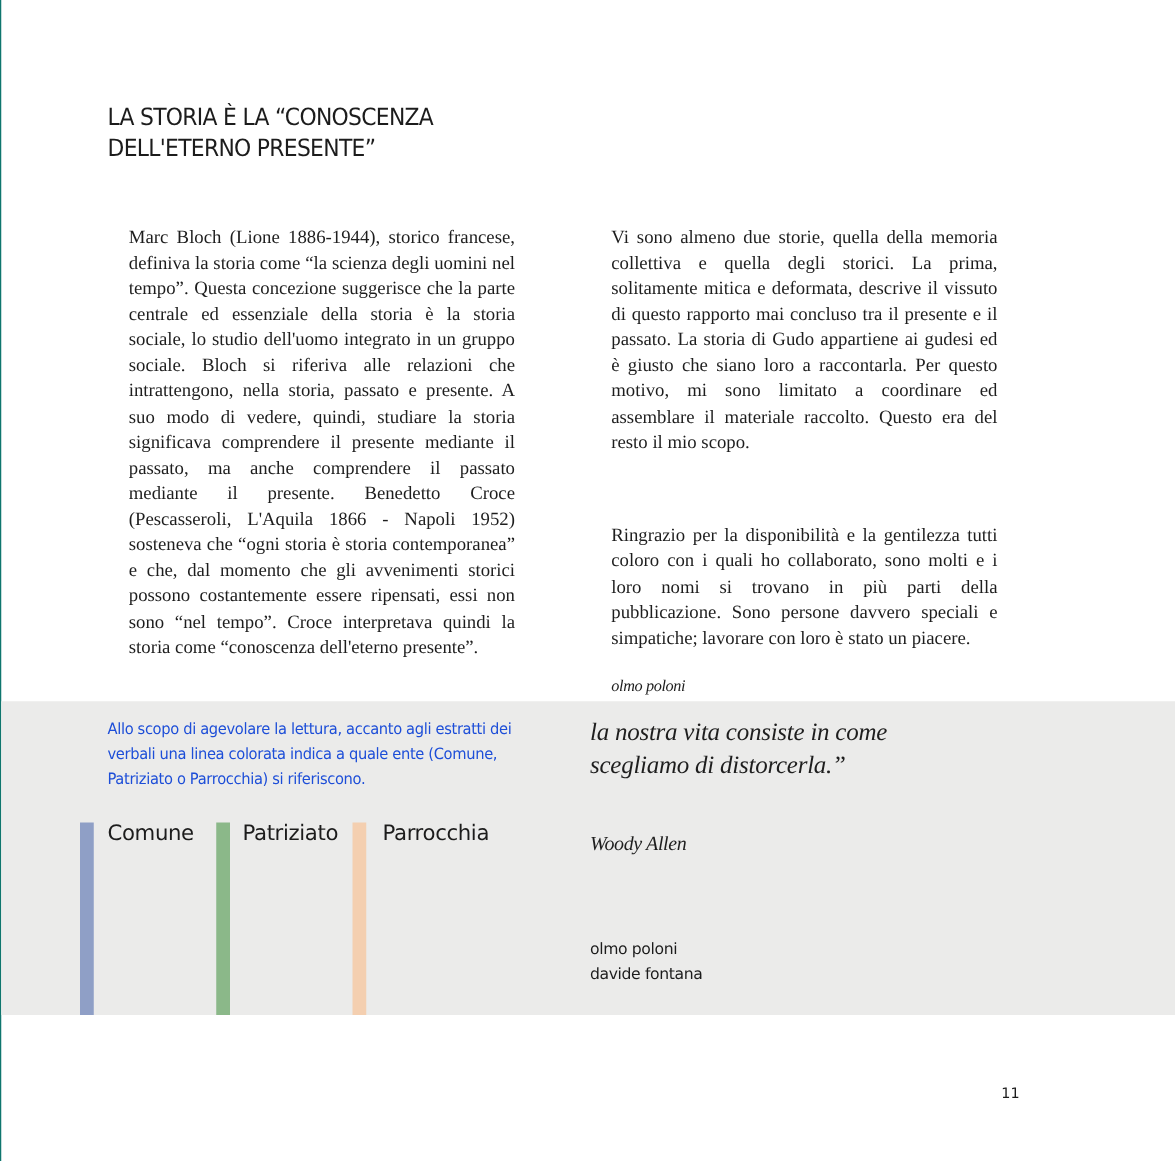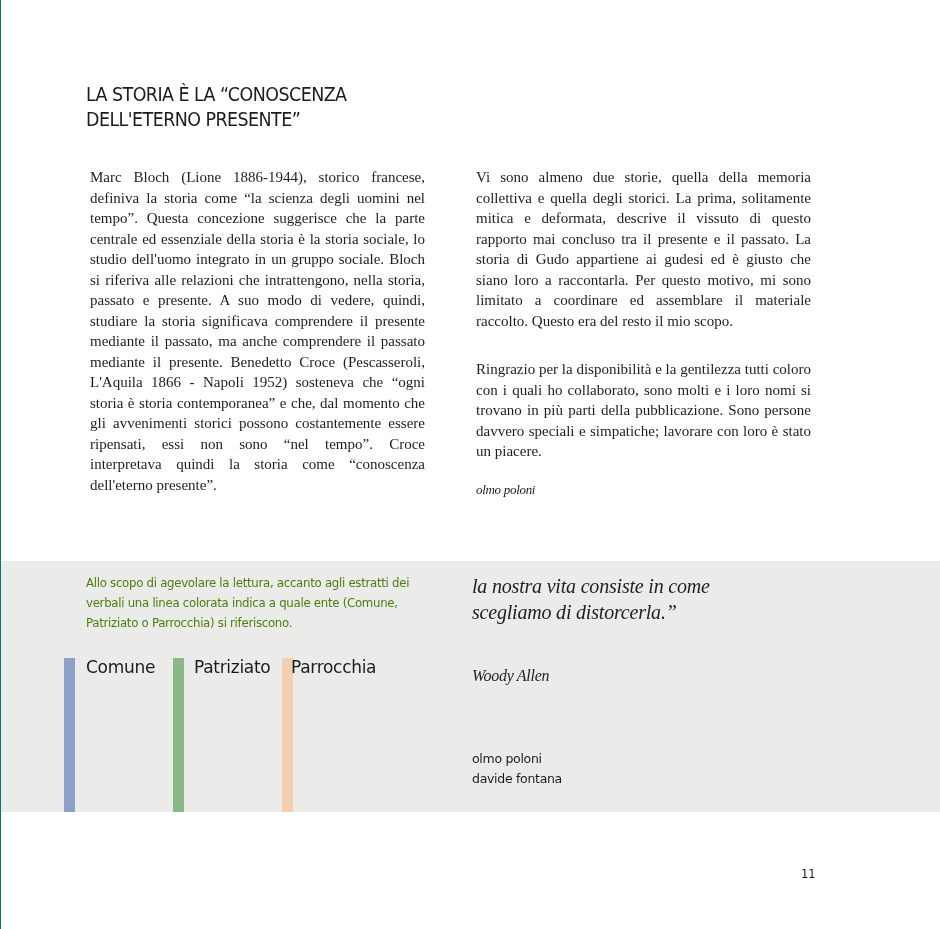--- a/index.html
+++ b/index.html
@@ -5,28 +5,28 @@
     html, body { margin: 0; padding: 0; background: #ffffff; }
     body { width: 940px; height: 929px; position: relative; overflow: hidden; }
     .page { position: absolute; left: 0; top: 0; width: 940px; height: 929px; background: #fff; border-left: 1px solid #0f766e; box-sizing: border-box; }
     .title { position: absolute; left: 85px; top: 82px; width: 420px; margin: 0;
       font-family: "DejaVu Sans", sans-serif; font-weight: normal; font-size: 19px; line-height: 25px;
       color: #1c1c1c; letter-spacing: -0.6px; transform: scaleX(0.92); transform-origin: left top; }
     .title span { display: block; }
     .col { position: absolute; top: 163px; width: 343px;
       font-family: "Liberation Serif", "DejaVu Serif", serif; font-size: 15px; line-height: 20.5px;
       color: #1e1e1e; text-align: justify; }
-    .col p { margin: 4px; }
+    .col p { margin: 17px; }
     .col-left { left: 85px; }
     .col-right { left: 471px; }
     .col .gap { height: 20px; }
     .signature { font-style: italic; font-size: 13px; margin-top: 18px !important; letter-spacing: -0.3px; }
     .band { position: absolute; left: 0; top: 561px; width: 940px; height: 251px; background: #ebebea; }
     .legend-note { position: absolute; left: 85px; top: 573px; width: 350px;
-      font-family: "DejaVu Sans", sans-serif; font-size: 12.5px; line-height: 20px; color: #4d7c0f;
+      font-family: "DejaVu Sans", sans-serif; font-size: 12.5px; line-height: 20px; color: #1d4ed8;
       letter-spacing: -0.3px; }
     .legend-note p { margin: 0; transform: scaleX(0.94); transform-origin: left top; width: 372px; }
     .bar { position: absolute; top: 658px; width: 11px; height: 154px; }
     .bar-label { position: absolute; top: 657px; font-family: "DejaVu Sans", sans-serif; font-size: 17px;
       color: #1c1c1c; letter-spacing: -0.3px; }
     .quote { position: absolute; left: 471px; top: 573px; width: 340px;
       font-family: "Liberation Serif", "DejaVu Serif", serif; font-style: italic; font-size: 20px; line-height: 26px;
       color: #1e1e1e; letter-spacing: -0.2px; }
     .quote span { display: block; }
     .quote-author { position: absolute; left: 471px; top: 667px; font-family: "Liberation Serif", serif;
@@ -64,21 +64,21 @@
     <p>Allo scopo di agevolare la lettura, accanto agli estratti dei verbali una linea colorata indica a quale ente (Comune, Patriziato o Parrocchia) si riferiscono.</p>
   </div>
 
   <div class="bar" id="bar0" style="left: 63px; background: rgb(143, 159, 198);"></div>
   <span class="bar-label" style="left:85px;">Comune</span>
 
   <div class="bar" id="bar1" style="left: 172px; background: rgb(139, 184, 137);"></div>
   <span class="bar-label" style="left:193px;">Patriziato</span>
 
   <div class="bar" id="bar2" style="left: 281px; background: rgb(244, 207, 176);"></div>
-  <span class="bar-label" style="left:290px;">Parrocchia</span>
+  <span class="bar-label" style="left:305px;">Parrocchia</span>
 
   <div class="quote">
     <span>la nostra vita consiste in come</span>
     <span>scegliamo di distorcerla.”</span>
   </div>
   <div class="quote-author">Woody Allen</div>
 
   <div class="authors">
     <span>olmo poloni</span>
     <span>davide fontana</span>

